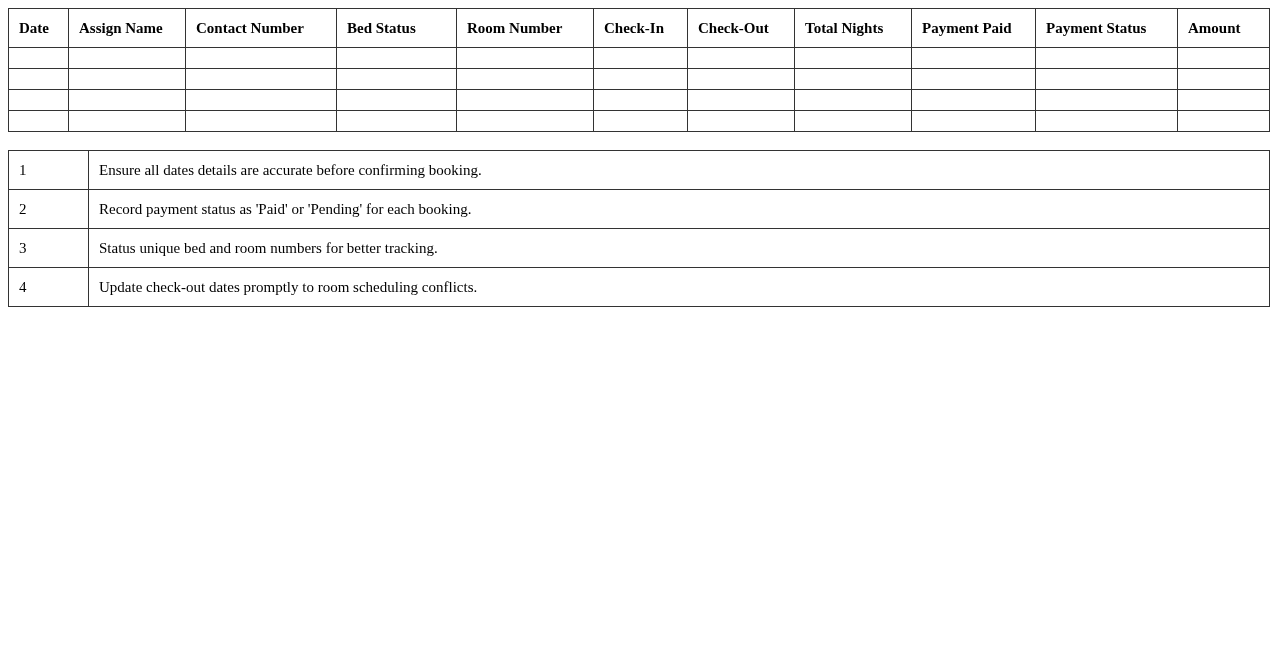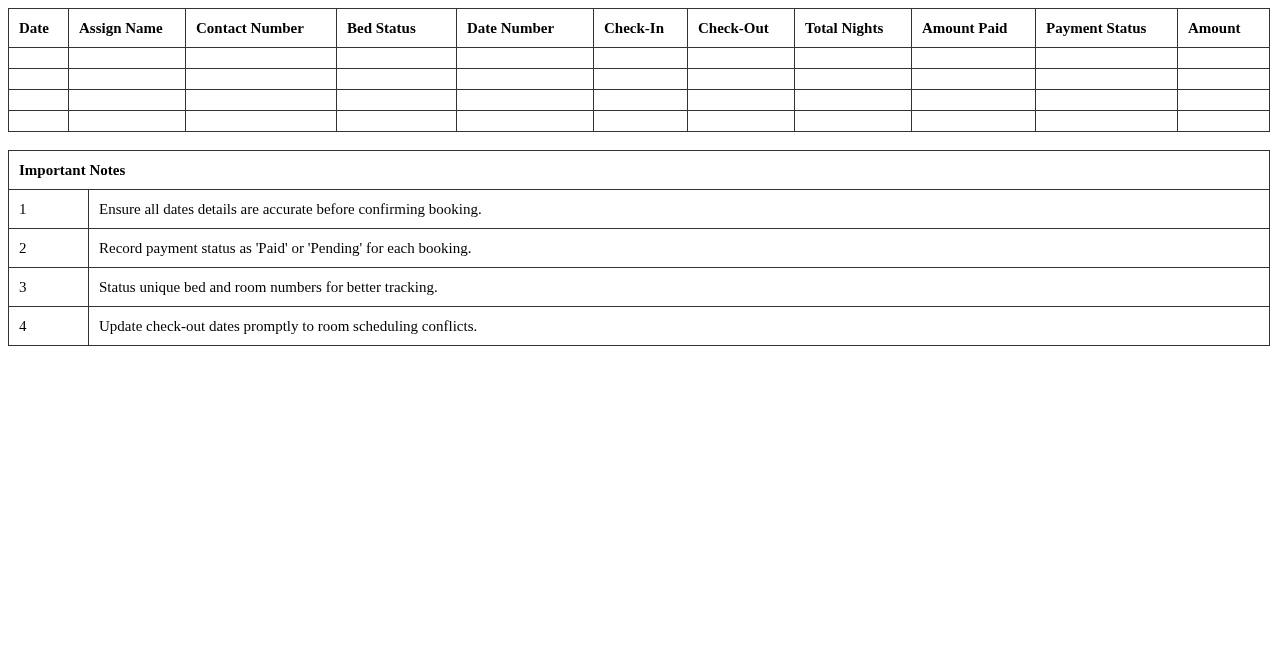--- a/index.html
+++ b/index.html
@@ -17,25 +17,25 @@
 </head>
 <body>
 
 <table id="booking-table">
   <thead>
     <tr>
       <th style="width:39px">Date</th>
       <th style="width:96px">Assign Name</th>
       <th style="width:130px">Contact Number</th>
       <th style="width:99px">Bed Status</th>
-      <th style="width:116px">Date Number</th>
+      <th style="width:116px">Room Number</th>
       <th style="width:73px">Check-In</th>
       <th style="width:86px">Check-Out</th>
       <th style="width:96px">Total Nights</th>
-      <th style="width:103px">Amount Paid</th>
+      <th style="width:103px">Payment Paid</th>
       <th style="width:121px">Payment Status</th>
       <th>Amount</th>
     </tr>
   </thead>
   <tbody>
     <tr>
       <td></td>
       <td></td>
       <td></td>
       <td></td>
@@ -84,23 +84,20 @@
       <td></td>
       <td></td>
       <td></td>
       <td></td>
     </tr>
   </tbody>
 </table>
 
 <table id="notes-table">
   <tbody>
-      <tr>
-    <td colspan="2" class="notes-title">Important Notes</td>
-  </tr>
   <tr>
     <td class="num">1</td>
     <td>Ensure all dates details are accurate before confirming booking.</td>
   </tr>
   <tr>
     <td class="num">2</td>
     <td>Record payment status as 'Paid' or 'Pending' for each booking.</td>
   </tr>
   <tr>
     <td class="num">3</td>

